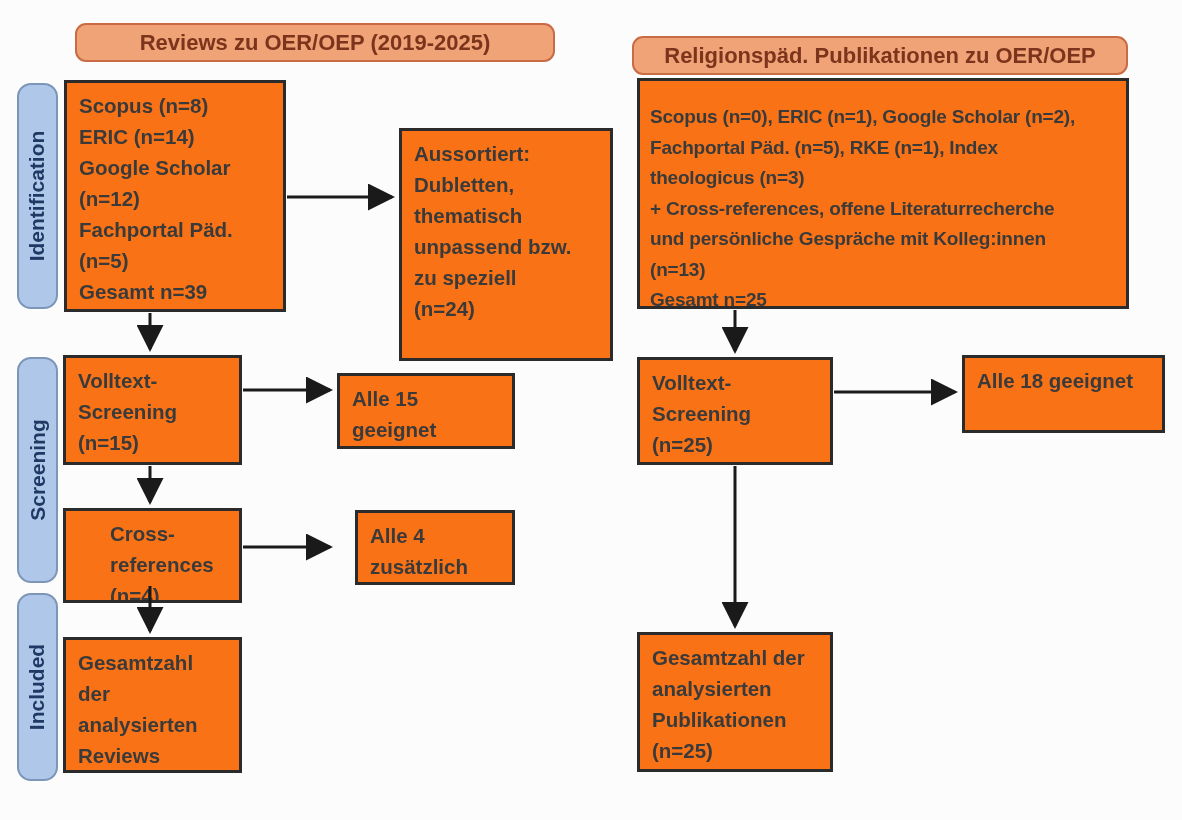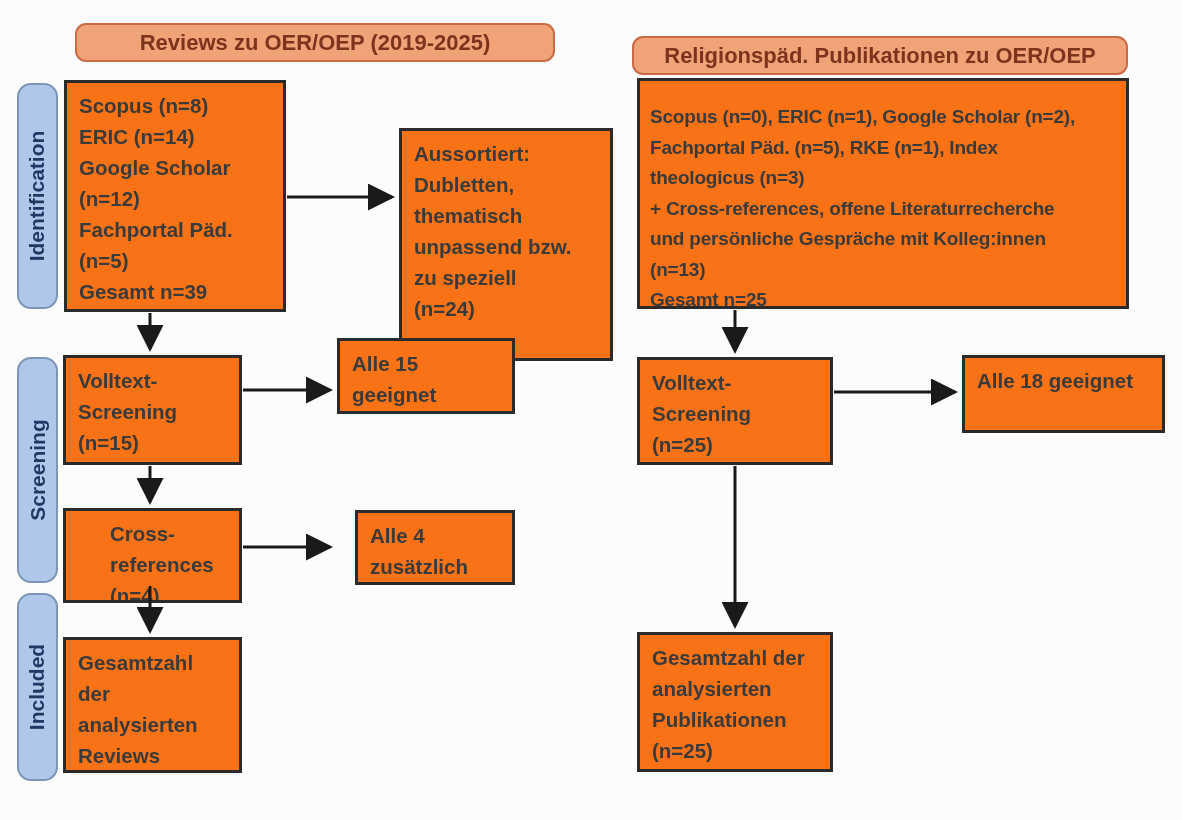--- a/index.html
+++ b/index.html
@@ -97,21 +97,21 @@
 Dubletten,
 thematisch
 unpassend bzw.
 zu speziell
 (n=24)</div>
 
   <div class="node" style="left:63px; top:355px; width:179px; height:110px;">Volltext-
 Screening
 (n=15)</div>
 
-  <div class="node" style="left:337px; top:338px; width:178px; height:76px;">Alle 15 geeignet</div>
+  <div class="node" style="left:337px; top:373px; width:178px; height:76px;">Alle 15 geeignet</div>
 
   <div class="node" style="left:63px; top:508px; width:179px; height:95px;padding-left:44px;">Cross-references
 (n=4)</div>
 
   <div class="node" style="left:355px; top:510px; width:160px; height:75px;">Alle 4 zusätzlich
 aufgenommen</div>
 
   <div class="node" style="left:63px; top:637px; width:179px; height:136px;">Gesamtzahl der
 analysierten
 Reviews

